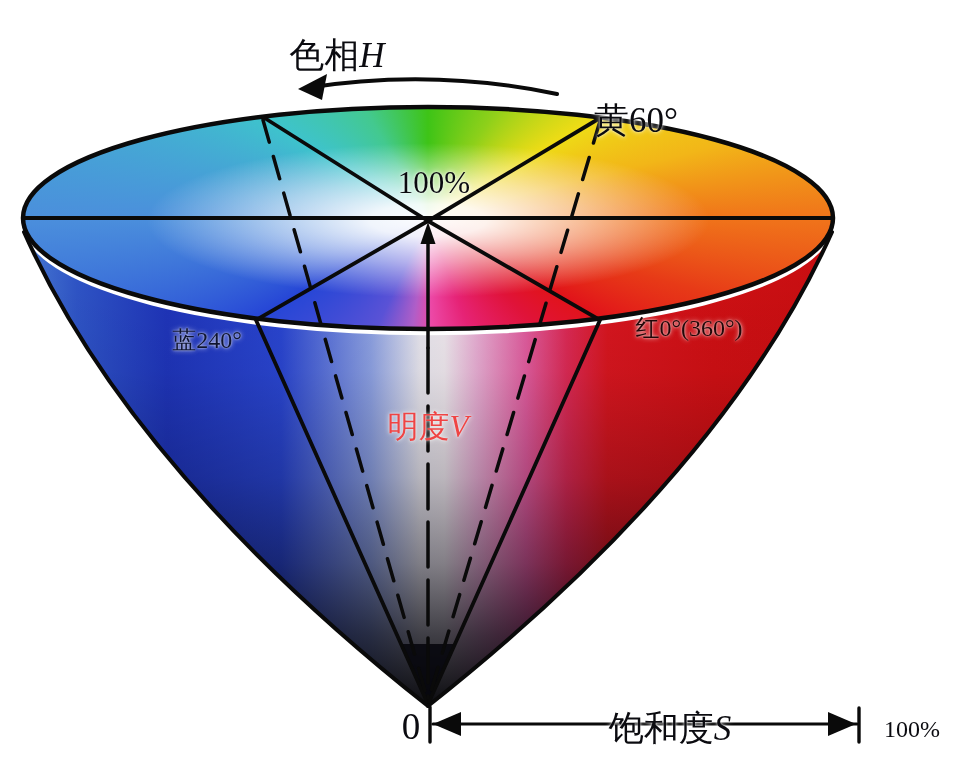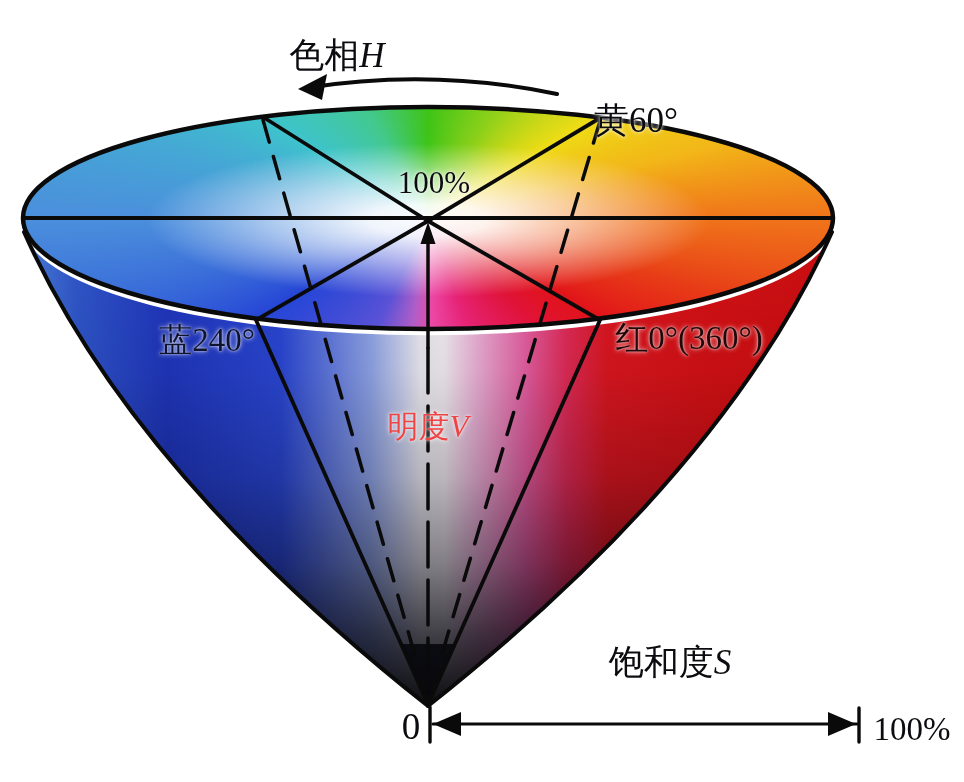--- a/index.html
+++ b/index.html
@@ -28,21 +28,21 @@
   }
   .lbl{
     position:absolute;
     transform:translate(-50%,-50%);
     color:#0b0b10;
     white-space:nowrap;
     text-shadow:0 0 5px rgba(255,255,255,0.85),0 0 2px rgba(255,255,255,0.7);
     line-height:1;
   }
   .lbl i{font-style:italic;font-family:"Liberation Serif","DejaVu Serif",serif;}
-  .f35{font-size:35px;} .f33{font-size:33px;} .f31{font-size:31px;} .f37{font-size:37px;}
+  .f35{font-size:35px;} .f33{font-size:24px;} .f31{font-size:31px;} .f37{font-size:37px;}
 </style>
 </head>
 <body>
 
 <div class="stage">
 
   <svg class="layer" width="964" height="782" viewBox="0 0 964 782">
     <defs>
       <linearGradient id="coneH" gradientUnits="userSpaceOnUse" x1="20" y1="0" x2="836" y2="0">
         <stop offset="0" stop-color="#4a7ed6"></stop>
@@ -110,23 +110,23 @@
       <polygon points="856,724 828,712 828,736"></polygon>
     </g>
   </svg>
 
   <div class="lbl f35" style="left:337px;top:55px;">
     <span>色相</span><i>H</i>
   </div>
   <div class="lbl f35" style="left:636px;top:87px;margin-top:33px;">黄60°</div>
   <div class="lbl f31" style="left:434px;top:182px;">100%</div>
   <div class="lbl f33" style="left:207px;top:340px;color:#0e1430;">蓝240°</div>
-  <div class="lbl f33" style="left:689px;top:338px;color:#230607;">红0°(360°)</div>
+  <div class="lbl f33" style="left:689px;top:328px;color:#230607;">红0°(360°)</div>
   <div class="lbl f31" style="left:428px;top:426px;color:#ef4444;">
     <span>明度</span><i>V</i>
   </div>
-  <div class="lbl f35" style="left:670px;top:662px;">
+  <div class="lbl f35" style="left:670px;top:728px;">
     <span>饱和度</span><i>S</i>
   </div>
   <div class="lbl f37" style="left:411px;top:726px;">0</div>
   <div class="lbl f33" style="left:912px;top:729px;">100%</div>
 
 </div>
 
 </body></html>

